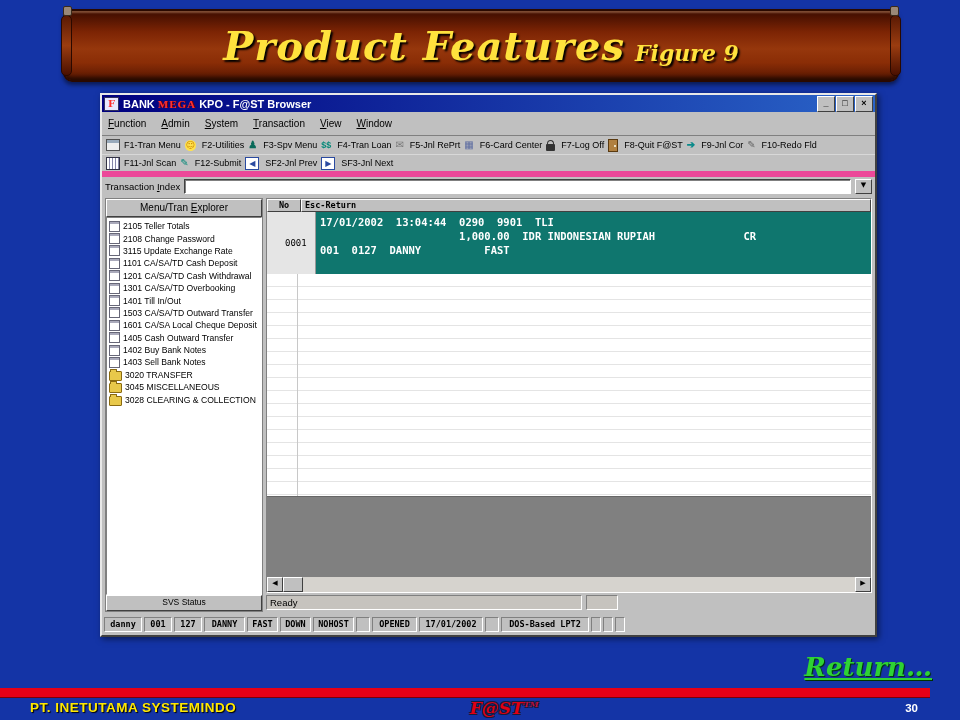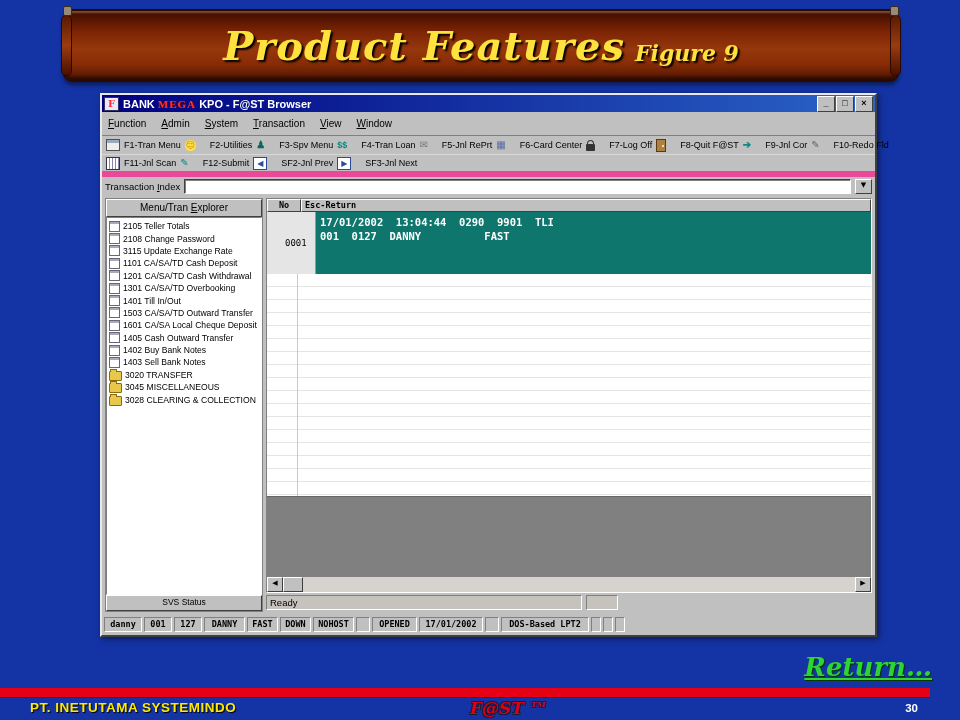--- a/index.html
+++ b/index.html
@@ -32,21 +32,21 @@
   .t-mega{color:#ff3030;letter-spacing:1px;text-shadow:1px 0 #7a0000;font-family:Liberation Serif, serif;}
   .winbtns{margin-left:auto;display:flex;gap:1px;}
   .winbtn{width:16px;height:14px;background:#c0c0c0;border:1px solid;border-color:#fff #404040 #404040 #fff;
           font:bold 9px/12px "Liberation Sans",sans-serif;text-align:center;color:#000;}
   .menubar{height:15px;flex:0 0 15px;display:flex;align-items:center;gap:15px;padding:4px 6px;
           border-bottom:1px solid #808080;background:#c0c0c0;font-size:10px;color:#000;}
   .menu-item span.u{text-decoration:underline;}
   .toolbar{display:flex;align-items:center;background:#c0c0c0;color:#000;}
   .tb1{height:18px;flex:0 0 18px;border-bottom:1px solid #d8d8d8;padding:0 4px;gap:6px;font-size:9px;}
   .tb2{height:16px;flex:0 0 16px;border-bottom:6px solid #ec4899;padding:0 4px;gap:6px;font-size:9px;}
-  .tbtn{display:flex;align-items:center;gap:4px;margin-right:8px;white-space:nowrap;}
+  .tbtn{display:flex;align-items:center;gap:4px;white-space:nowrap;}
   .gi{display:inline-block;font-size:10px;line-height:10px;}
   .icon-form-win{width:12px;height:10px;border:1px solid #505050;background:linear-gradient(#9ab 0 3px,#eee 3px);}
   .icon-smiley{color:#c88000;background:#ffe24a;border-radius:50%;width:11px;height:11px;font:9px/11px "DejaVu Sans",sans-serif;text-align:center;}
   .icon-person{color:#0a6a5a;font-weight:bold;}
   .icon-dollars{color:#0a8a7a;font-weight:bold;font-size:9px;}
   .icon-env{color:#777;}
   .icon-stack{color:#5a6aa0;}
   .icon-lock{width:9px;height:7px;background:#333;border-radius:1px;position:relative;margin-top:4px;}
   .icon-lock:before{content:"";position:absolute;left:1px;top:-4px;width:5px;height:4px;border:1.5px solid #333;border-bottom:none;border-radius:4px 4px 0 0;}
   .icon-door{width:8px;height:11px;background:#b08040;border:1px solid #5a3a10;position:relative;}
@@ -120,21 +120,21 @@
       font:bold 8.5px/12px "DejaVu Sans Mono",monospace;color:#000;text-align:center;overflow:hidden;white-space:nowrap;}
 
   
   .return-link{position:absolute;right:28px;top:652px;font-family:"DejaVu Serif",serif;font-style:italic;
       font-weight:bold;font-size:26px;color:#2ed334;text-decoration:underline;text-shadow:1px 1px 1px #003300;cursor:pointer;}
   .redbar{position:absolute;left:0;top:688px;width:930px;height:9px;background:#e60016;box-shadow:0 1px 0 #7a0008;}
   .footer-company{position:absolute;left:30px;top:700px;color:#ffe800;font-weight:bold;font-size:13.5px;
       text-shadow:1px 1px 1px #000;letter-spacing:.5px;}
   .footer-logo{position:absolute;left:470px;top:698px;font-family:"DejaVu Serif",serif;font-style:italic;
       font-weight:bold;font-size:17px;color:#e00014;text-shadow:1px 1px 0 #1a1a3a,-1px -1px 0 #1a1a3a,1px -1px 0 #1a1a3a,-1px 1px 0 #1a1a3a;}
-  .footer-logo sup{font-size:8px;color:#c0103a;margin-left:7px;}
+  .footer-logo sup{font-size:8px;color:#c0103a;}
   .footer-page{position:absolute;right:42px;top:702px;color:#fff;font-size:11.5px;font-weight:bold;}
 </style>
 </head>
 <body>
 
 <div class="slide">
 
   <div class="banner">
     <div class="banner-end left"></div>
     <div class="banner-end right"></div>
@@ -307,20 +307,21 @@
       <div class="maincol">
         <div class="mainpanel">
           <div class="gridhead">
             <span class="hcell no">No</span>
             <span class="hcell esc">Esc-Return</span>
           </div>
           <div class="datarow">
             <span class="nocell">0001</span>
             <span class="navycell">
               <div class="pline">17/01/2002  13:04:44  0290  9901  TLI</div>
+              <div class="pline">                      1,000.00  IDR INDONESIAN RUPIAH              CR</div>
               <div class="pline"></div>
               <div class="pline">001  0127  DANNY          FAST</div>
             </span>
           </div>
           <div class="gridempty">
               <div class="vline"></div>
             </div>
           <div class="grayblock"></div>
           <div class="hscroll">
             <span class="sbtn">◀</span>

